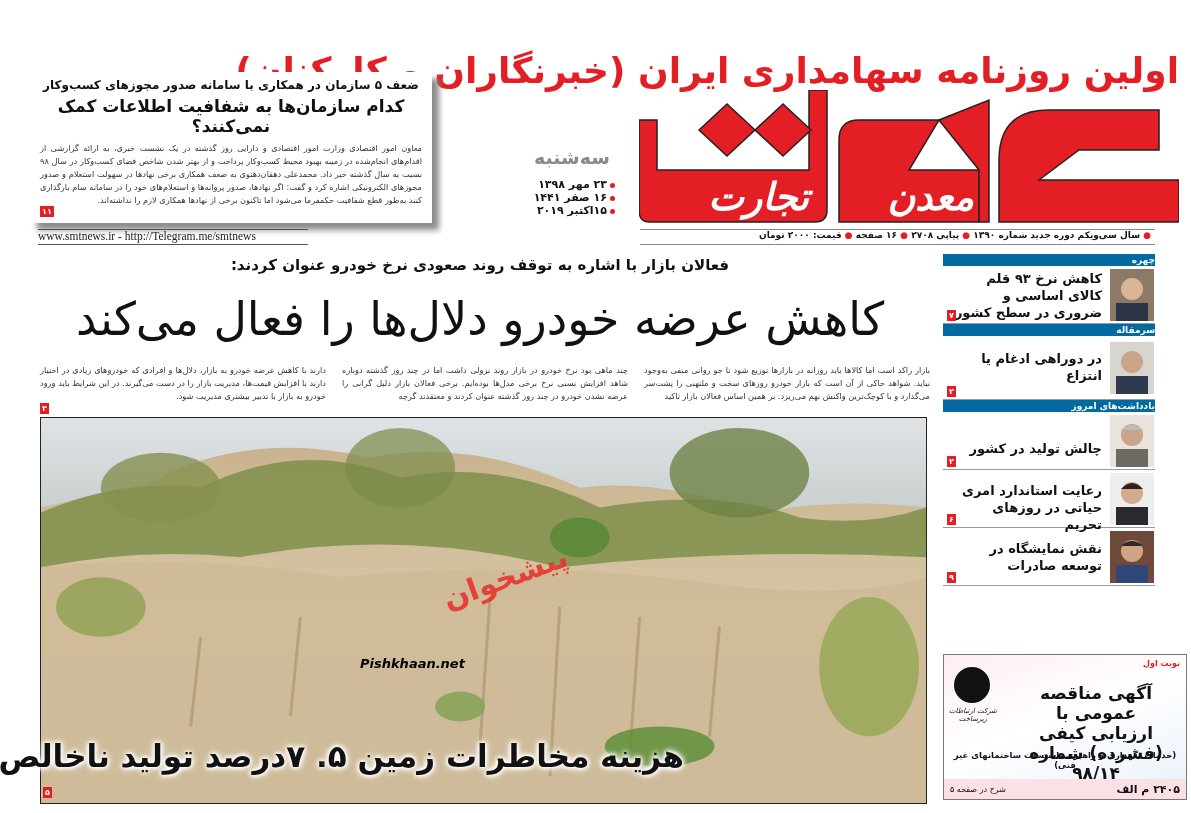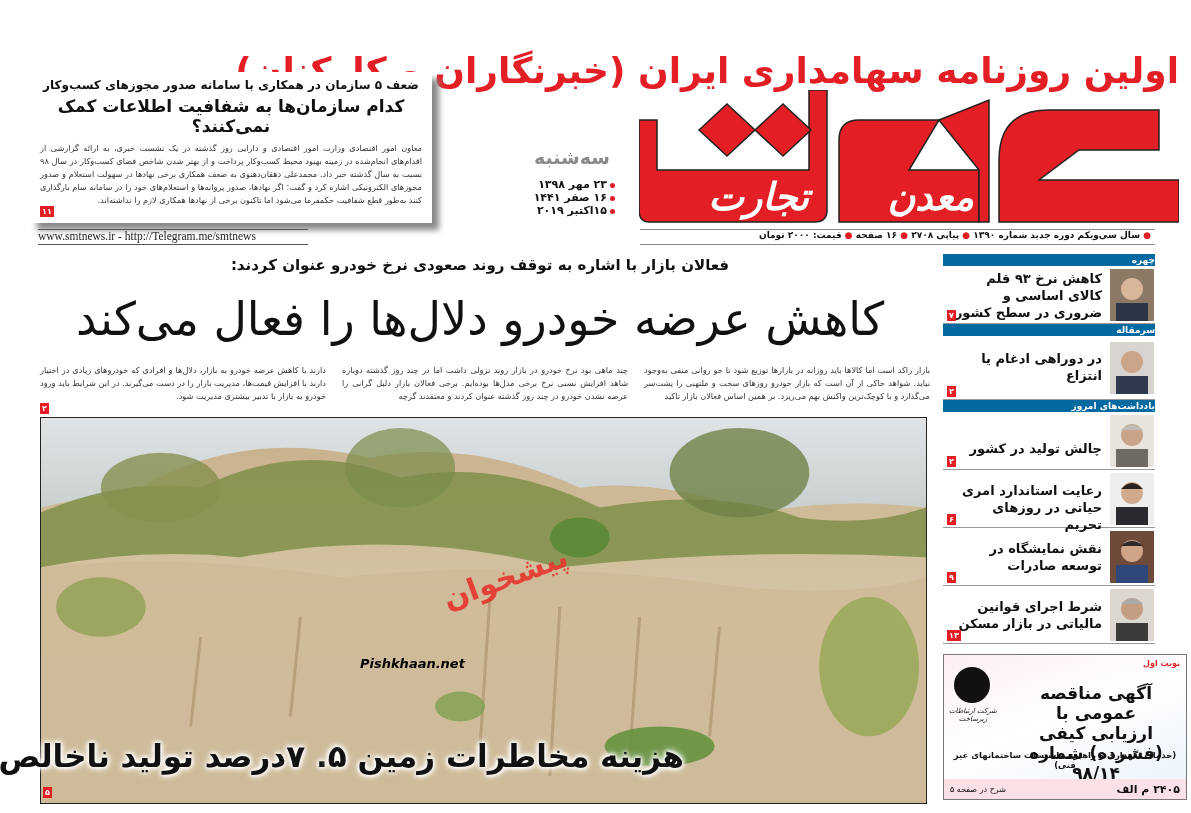--- a/index.html
+++ b/index.html
@@ -246,32 +246,20 @@
       <svg viewBox="0 0 44 52">
           <rect width="44" height="52" fill="#6e4a3a"></rect>
           <circle cx="22" cy="20" r="11" fill="#cfa487"></circle>
           <path d="M11 15 Q22 5 33 15" fill="#2c2a2a"></path>
           <rect x="6" y="34" width="32" height="18" fill="#2f4678"></rect>
         </svg>
     </div>
     <div class="sb-text" style="top:12px">نقش نمایشگاه در توسعه صادرات</div>
     <span class="pg-badge">۹</span>
   </div>
-  <div class="sb-item">
-    <div class="sb-photo">
-      <svg viewBox="0 0 44 52">
-          <rect width="44" height="52" fill="#dcd7d0"></rect>
-          <circle cx="22" cy="20" r="11" fill="#c49e82"></circle>
-          <path d="M11 15 Q22 4 33 15" fill="#aaa"></path>
-          <rect x="6" y="34" width="32" height="18" fill="#3b3b3b"></rect>
-        </svg>
-    </div>
-    <div class="sb-text" style="top:12px">شرط اجرای قوانین مالیاتی در بازار مسکن</div>
-    <span class="pg-badge">۱۳</span>
-  </div>
 </div>
 
 <div class="ad">
   <div class="ad-round">نوبت اول</div>
   <div class="ad-title">آگهی مناقصه عمومی با ارزیابی کیفی (فشرده) شماره ۹۸/۱۴</div>
   <div class="ad-logo"></div>
   <div class="ad-logo-text">شرکت ارتباطات زیرساخت</div>
   <div class="ad-sub">(خدمات نگهداری و راهبری تاسیسات ساختمانهای غیر فنی)</div>
   <div class="ad-foot">
     <span class="ad-code">۲۴۰۵ م الف</span>

